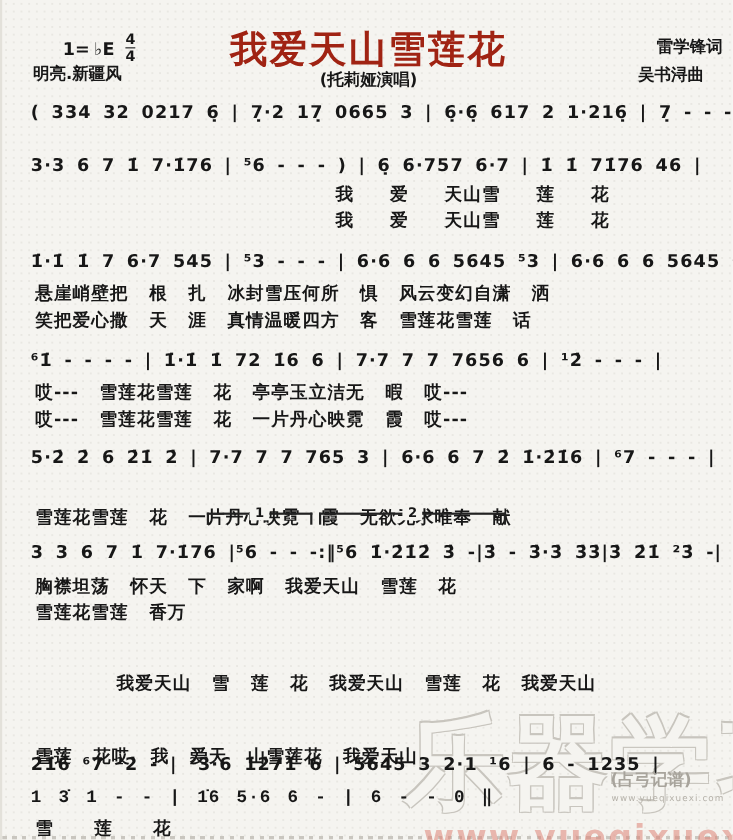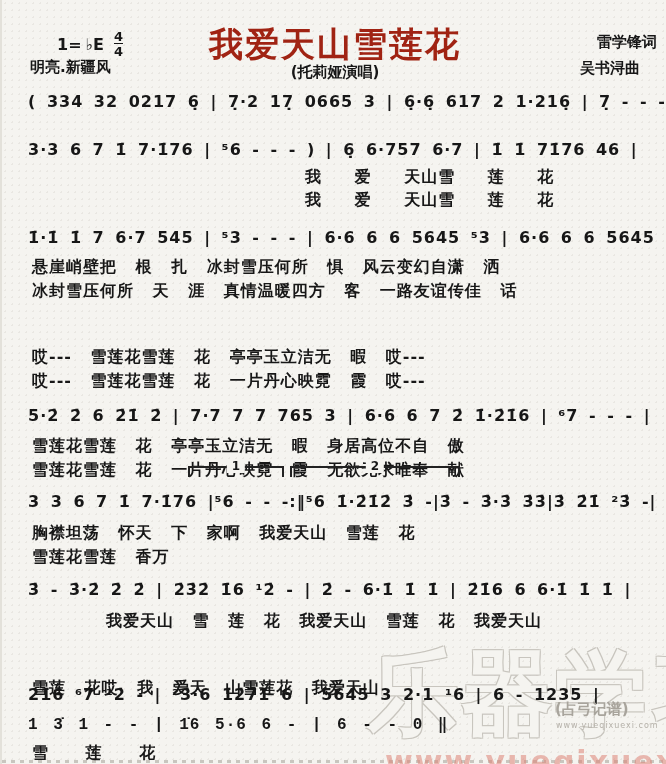--- a/index.html
+++ b/index.html
@@ -70,41 +70,40 @@
   <div class="abs credit2">吴书浔曲</div>
 
   <div class="abs notes" style="top:92px;">( 334 32 0217 6̣ | 7̣·2 17̣ 0665 3 | 6̣·6̣ 617 2 1·216̣ | 7̣ - - - |</div>
 
   <div class="abs notes" style="top:140px;">3·3 6 7 1̇ 7·1̇76 | ⁵6 - - - ) | 6̣ 6·757 6·7 | 1̇ 1̇ 71̇76 46 |</div>
   <div class="abs lyric" style="top:167px;left:303px;word-spacing:26px;">我  爱  天山雪 莲 花</div>
   <div class="abs lyric" style="top:190px;left:303px;word-spacing:26px;">我  爱  天山雪 莲 花</div>
 
   <div class="abs notes" style="top:228px;">1̇·1̇ 1̇ 7 6·7 545 | ⁵3 - - - | 6·6 6 6 5645 ⁵3 | 6·6 6 6 5645 ⁵3 |</div>
   <div class="abs lyric" style="top:257px;left:30px;">悬崖峭壁把 根 扎  冰封雪压何所 惧 风云变幻自潇 洒</div>
-  <div class="abs lyric" style="top:281px;left:30px;">冰封雪压何所 天 涯  真情温暖四方 客 一路友谊传佳 话</div>
+  <div class="abs lyric" style="top:281px;left:30px;">笑把爱心撒 天 涯  真情温暖四方 客 雪莲花雪莲 话</div>
 
+  <div class="abs notes" style="top:318px;">⁶1̇ - - - - | 1̇·1̇ 1̇ 72 1̇6 6 | 7·7 7 7 7656 6 | ¹2̇ - - - |</div>
   <div class="abs lyric" style="top:347px;left:30px;">哎---  雪莲花雪莲 花 亭亭玉立洁无 暇  哎---</div>
   <div class="abs lyric" style="top:371px;left:30px;">哎---  雪莲花雪莲 花 一片丹心映霓 霞  哎---</div>
 
   <div class="abs notes" style="top:406px;">5·2̇ 2̇ 6 2̇1̇ 2̇ | 7·7 7 7 765 3 | 6·6 6 7 2̇ 1̇·2̇1̇6 | ⁶7 - - - |</div>
-  <div class="abs lyric" style="top:436px;left:30px;">雪莲花雪莲 花 亭亭玉立洁无 暇 身居高位不自  傲</div>
   <div class="abs lyric" style="top:460px;left:30px;">雪莲花雪莲 花 一片丹心映霓 霞 无欲无求唯奉  献</div>
 
   <div class="volta" style="left:186px;width:92px;">
     <span class="num">1</span>
   </div>
   <div class="volta" style="left:288px;width:166px;">
     <span class="num">2</span>
   </div>
 
   <div class="abs notes" style="top:492px;">3 3 6 7 1̇ 7·1̇76 |⁵6 - - -:‖⁵6 1̇·2̇1̇2̇ 3̇ -|3̇ - 3̇·3̇ 3̇3̇|3̇ 2̇1̇ ²3̇ -|</div>
   <div class="abs lyric" style="top:523px;left:30px;">胸襟坦荡 怀天  下  家啊    我爱天山 雪莲 花</div>
   <div class="abs lyric" style="top:547px;left:30px;">雪莲花雪莲 香万</div>
 
-  <div class="abs notes" style="top:580px;">3̇ - 3̇·2̇ 2̇ 2̇ | 2̇3̇2̇ 1̇6 ¹2̇ - | 2̇ - 6·1̇ 1̇ 1̇ | 2̇1̇6 6 6·1̇ 1̇ 1̇ |</div>
   <div class="abs lyric" style="top:611px;left:72px;margin-left:32px;">我爱天山 雪  莲  花    我爱天山 雪莲 花 我爱天山</div>
 
   <div class="abs notes" style="top:648px;margin-top:37px;">2̇1̇6 ⁶7 ¹2̇ - | ²3̇·6 1̇2̇71̇ 6 | 5645 3 2·1 ¹6 | 6 - 1235 |</div>
   <div class="abs lyric" style="top:678px;left:30px;">雪莲 花哎   我  爱天  山雪莲花   我爱天山</div>
 
   <div class="abs notes" style="top:714px;font-family:Liberation Mono, monospace;">1 3̇ 1 - - | 1̇6 5·6 6 - | 6 - - 0 ‖</div>
   <div class="abs lyric" style="top:743px;left:30px;word-spacing:30px;text-align:right;">雪   莲 花</div>
 
   <div class="abs wm-site">乐器学习网</div>
   <div class="abs wm-note">(占弓记谱)</div>

